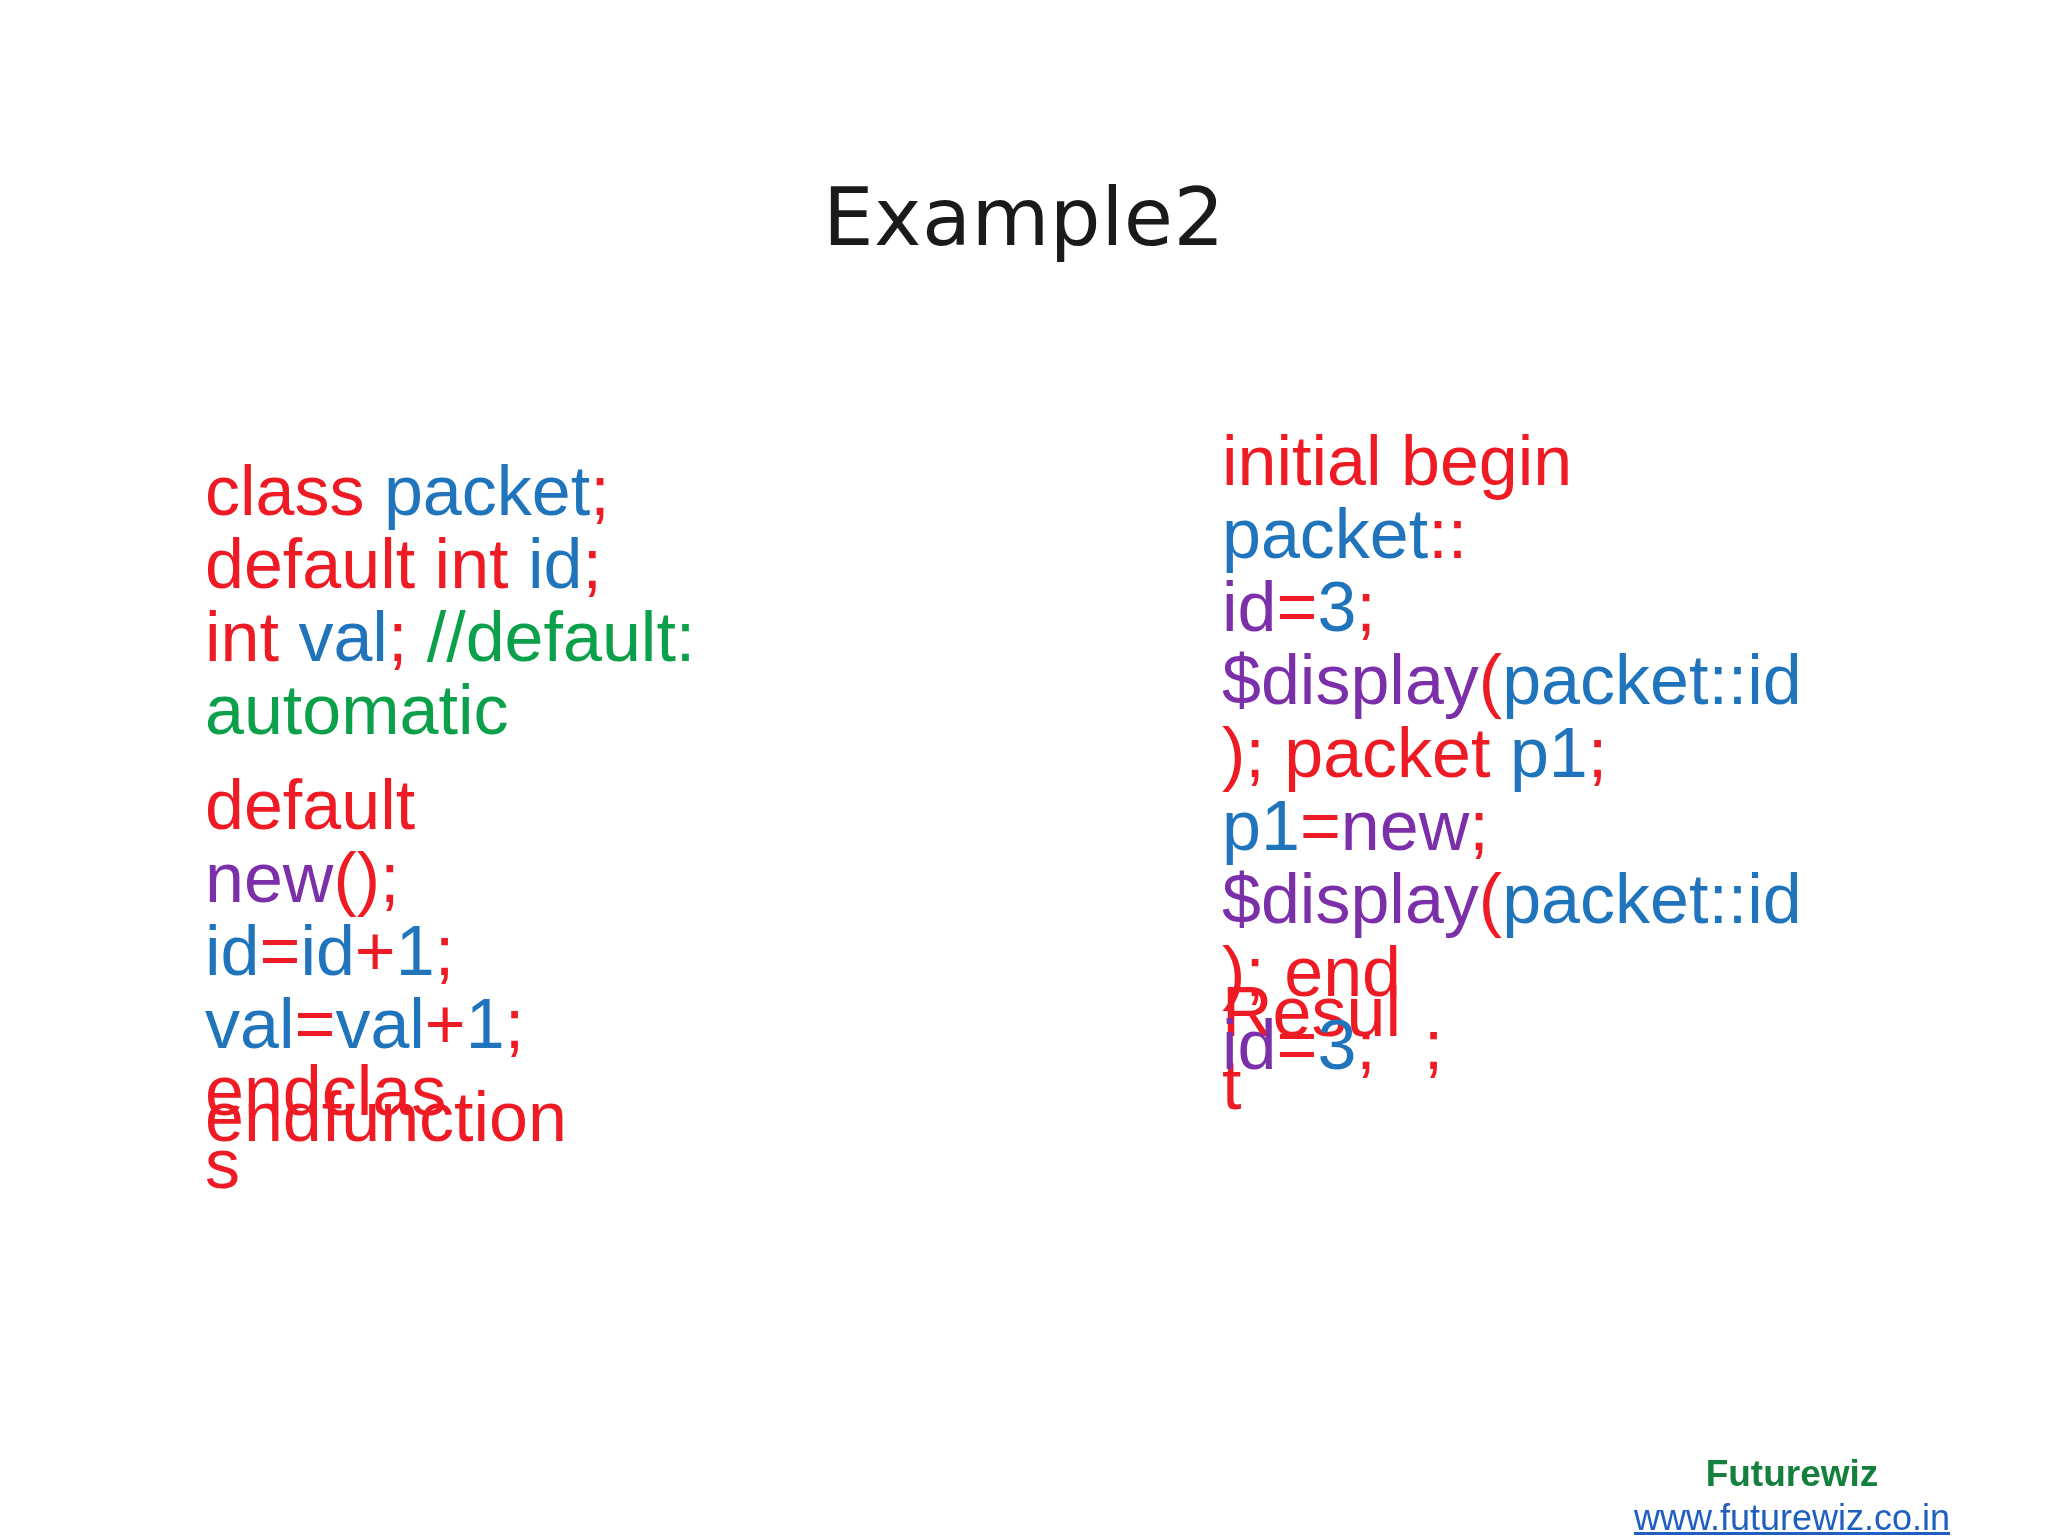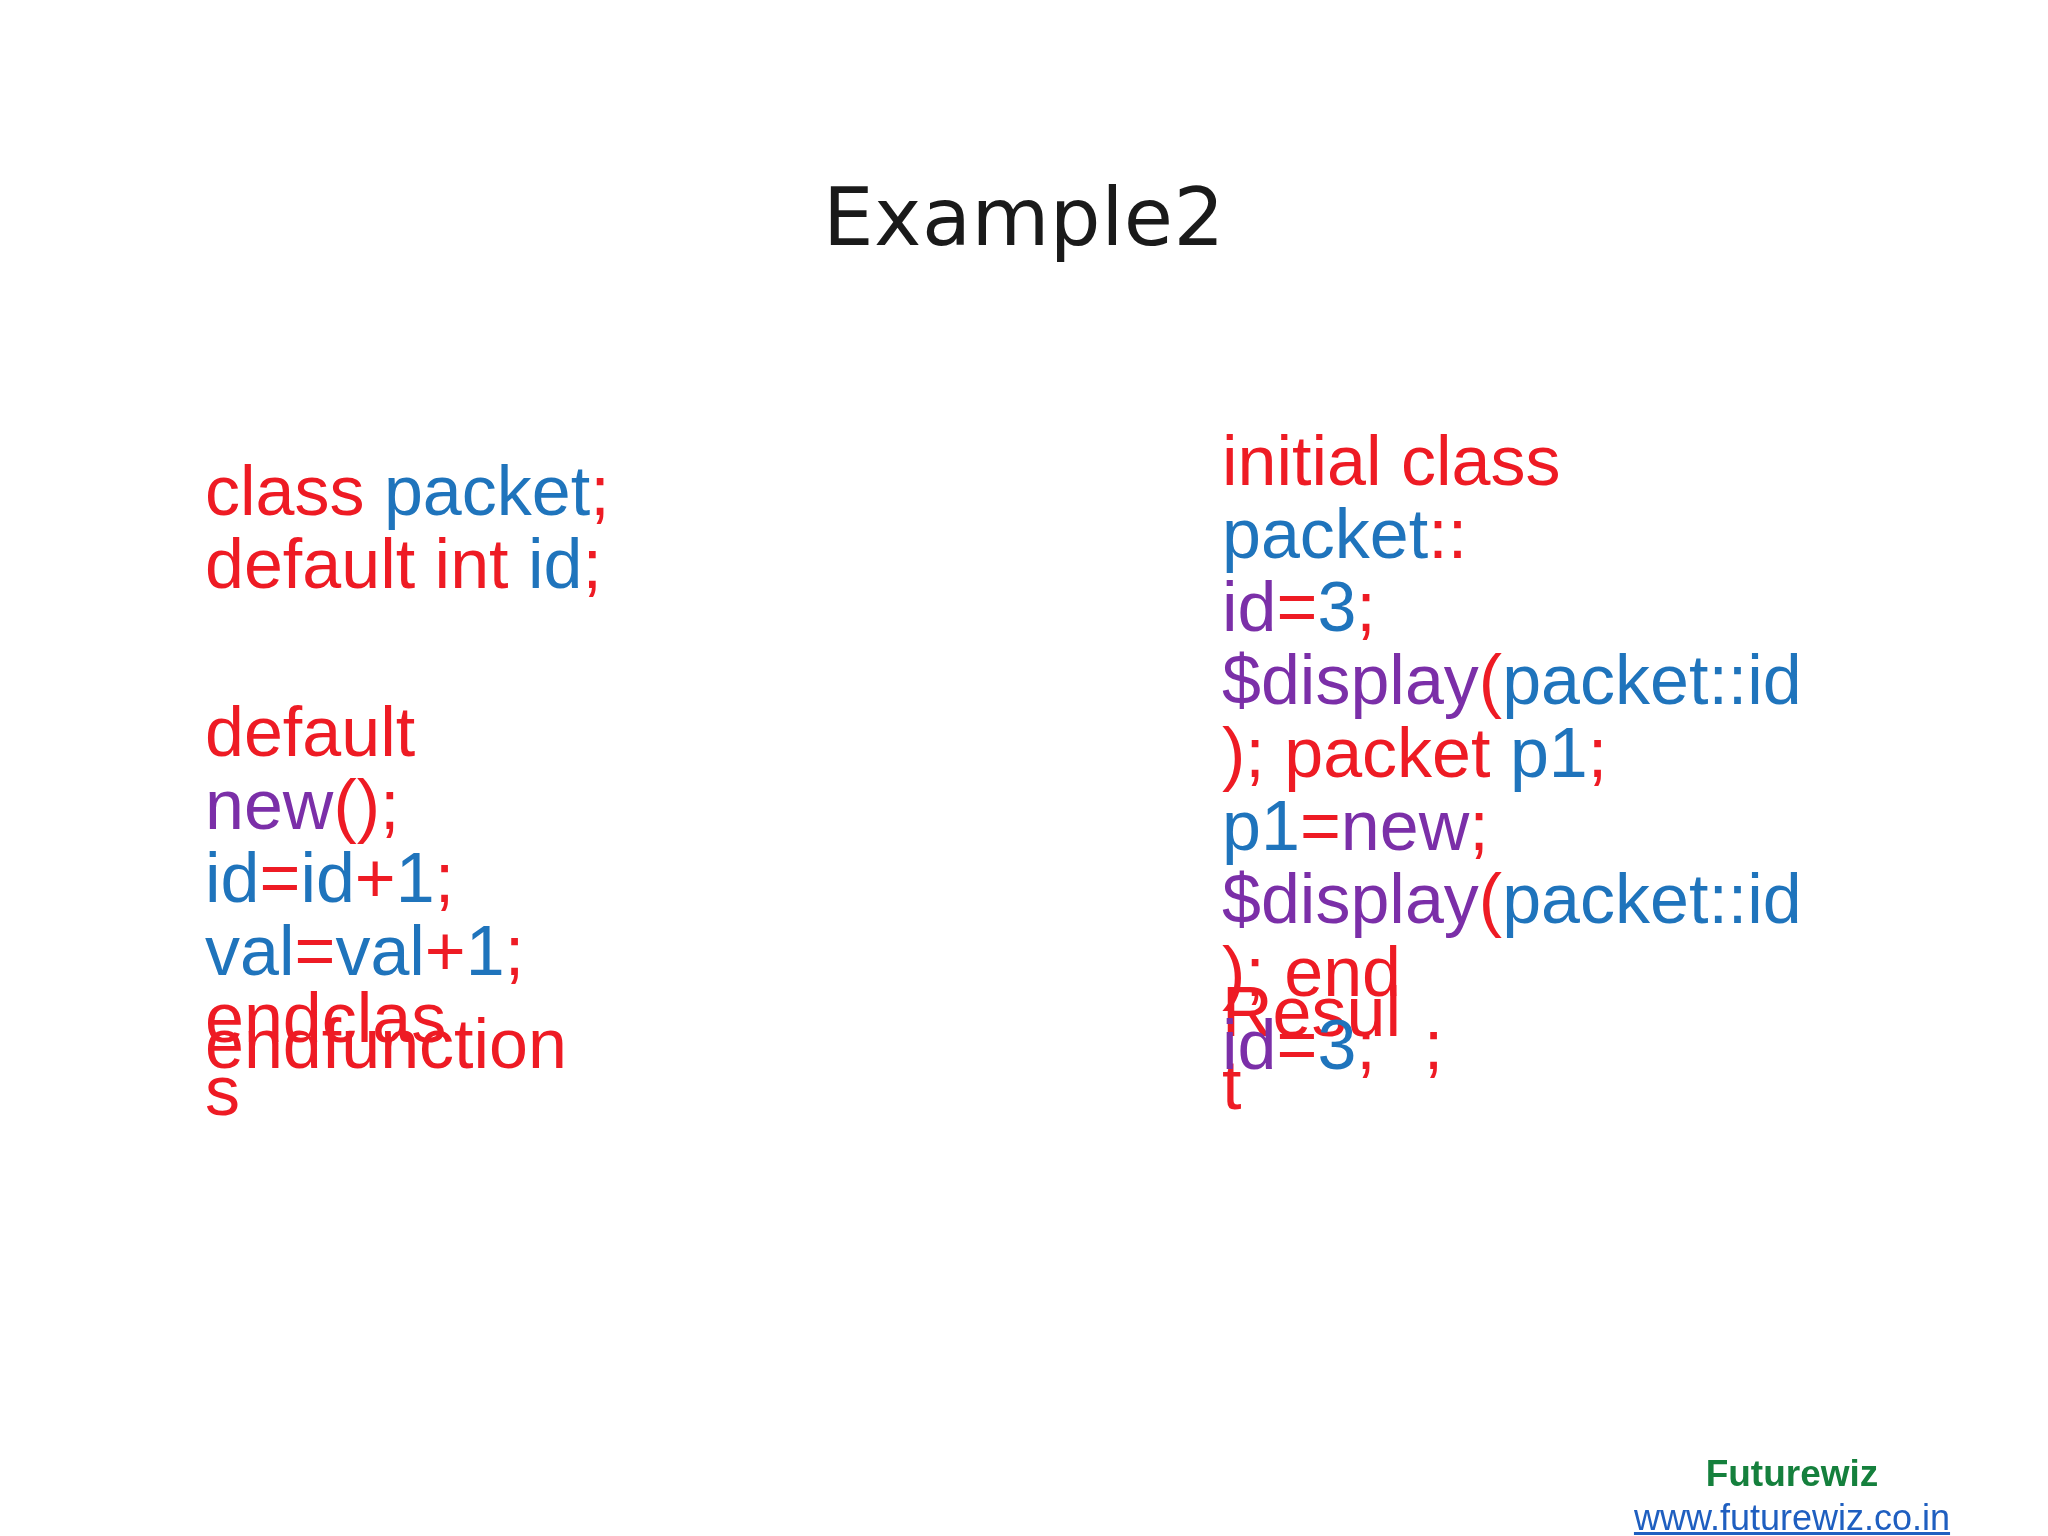--- a/index.html
+++ b/index.html
@@ -122,20 +122,23 @@
   <div class="code-col left">
 
     <div class="code-line">
       <span class="kw">class </span><span class="ident">packet</span><span class="kw">;</span>
     </div>
 
     <div class="code-line">
       <span class="kw">default int </span><span class="ident">id</span><span class="kw">;</span>
     </div>
 
+    <div class="code-line wrap">
+      <span class="kw">int </span><span class="ident">val</span><span class="kw">;</span><span class="cmt">   //default: automatic</span>
+    </div>
 
     <div class="code-line gap"></div>
 
     <div class="code-line">
       <span class="kw">default</span>
     </div>
 
     <div class="code-line">
       <span class="fn">new</span><span class="kw">();</span>
     </div>
@@ -156,21 +159,21 @@
       <div class="layer" style="top:20px; left:0;">
         <span class="kw">endfunction</span>
       </div>
     </div>
 
   </div>
 
   <div class="code-col right">
 
     <div class="code-line">
-      <span class="kw">initial class</span>
+      <span class="kw">initial begin</span>
     </div>
 
     <div class="code-line">
       <span class="ident">packet</span><span class="kw">::</span>
     </div>
 
     <div class="code-line">
       <span class="fn">id</span><span class="kw">=</span><span class="ident">3</span><span class="kw">;</span>
     </div>
 

